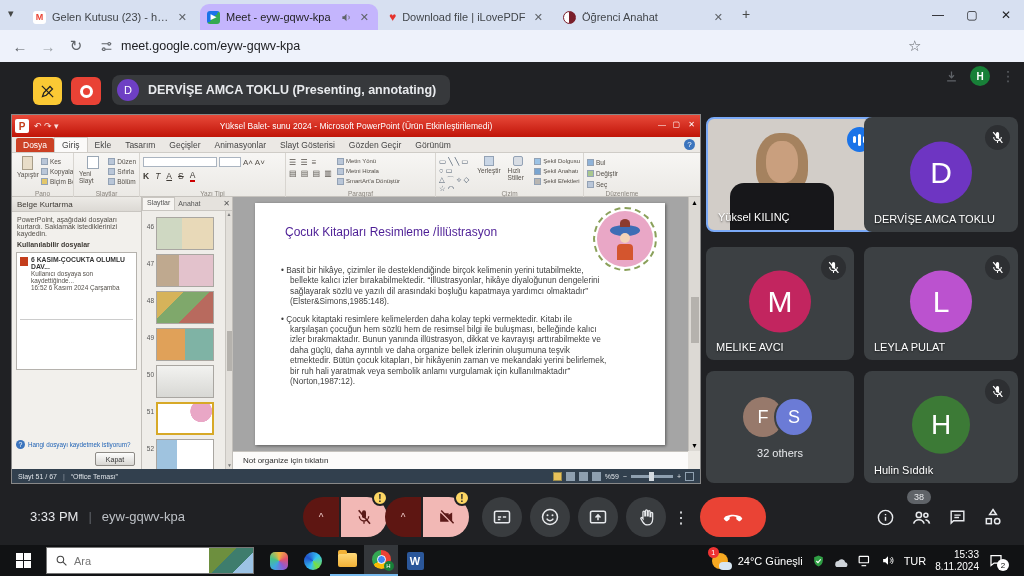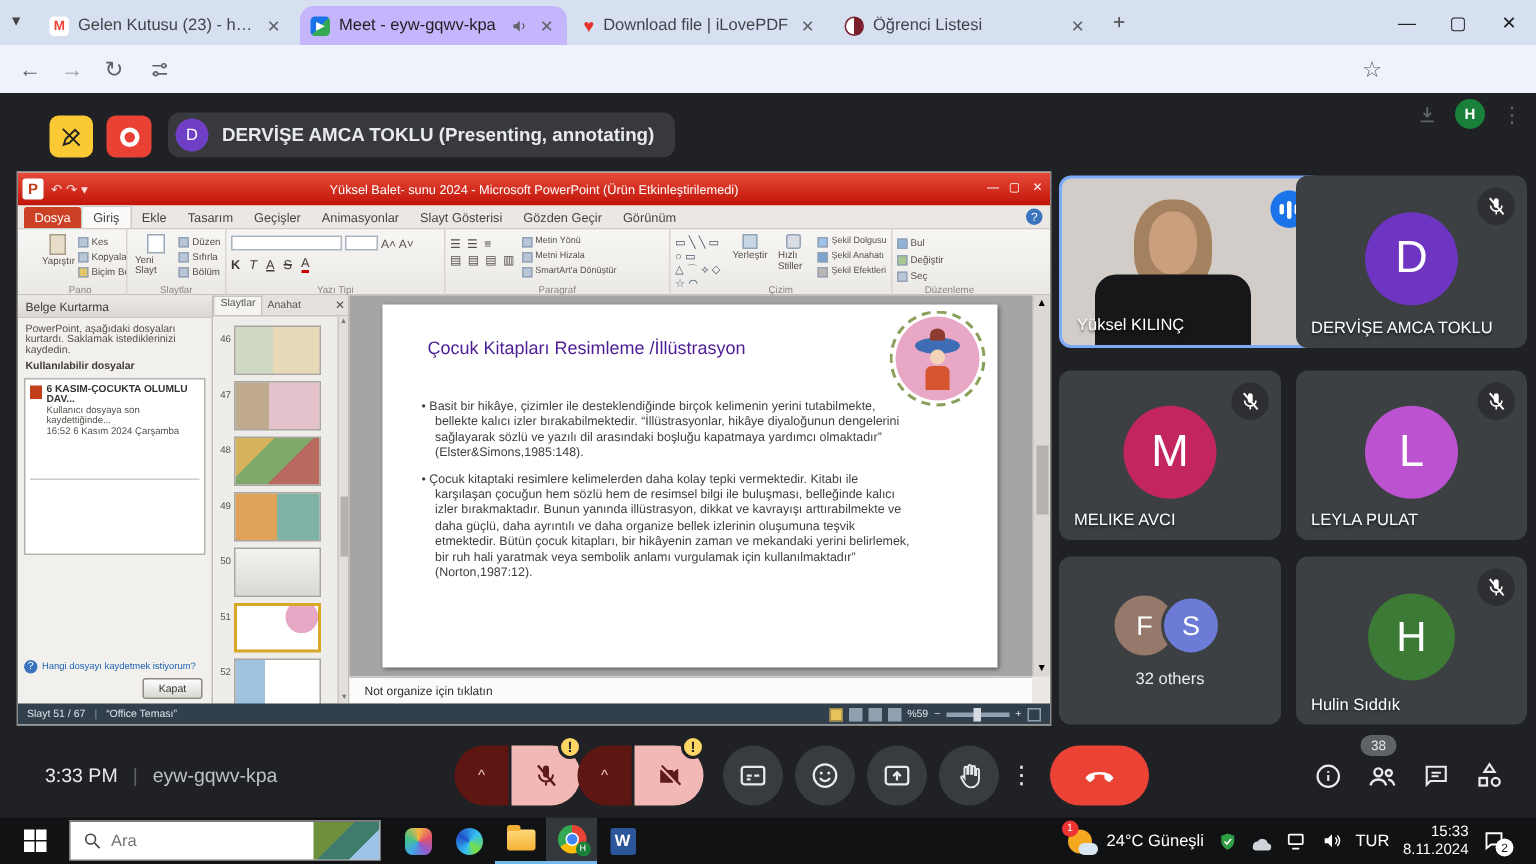--- a/index.html
+++ b/index.html
@@ -25,21 +25,21 @@
   .pill .av { width:22px; height:22px; border-radius:50%; background:#6e3fc4; color:#fff; font-size:11px; display:flex; align-items:center; justify-content:center; }
   .pill .nm { font-size:12.5px; color:#e8eaed; font-weight:bold; white-space:nowrap; }
   
   .ppt { position:absolute; left:12px; top:115px; width:688px; height:368px; background:#ece9e4; overflow:hidden; box-shadow:0 0 0 1px #888; }
   .ppt-title { position:absolute; top:0; left:0; width:688px; height:22px; background:linear-gradient(#e84a3a,#c01408); display:flex; align-items:center; color:#fff; }
   .ppt-title .t { position:absolute; width:100%; text-align:center; font-size:8.5px; }
   .ptabs { position:absolute; top:22px; left:0; width:688px; height:16px; background:#ebe8e4; border-bottom:1px solid #cfccc7; display:flex; align-items:flex-end; font-size:8.5px; color:#454545; }
   .ptab { padding:2px 7px; }
   .ptab.file { background:#cc4125; color:#fff; border-radius:2px 2px 0 0; margin-left:4px; }
   .ptab.on { background:#fbfaf9; border:1px solid #cfccc7; border-bottom:none; }
-  .ribbon { position:absolute; top:38px; left:0; width:688px; height:44px; background:linear-gradient(#f7f6f4,#ebe9e5); border-bottom:1px solid #c6c3be; display:flex;padding-left:11px; }
+  .ribbon { position:absolute; top:38px; left:0; width:688px; height:44px; background:linear-gradient(#f7f6f4,#ebe9e5); border-bottom:1px solid #c6c3be; display:flex; }
   .rgrp { position:relative; border-right:1px solid #d8d5d0; height:44px; padding:2px 3px 9px 3px; font-size:6.5px; color:#55504a; overflow:hidden; }
   .rgrp .glabel { position:absolute; bottom:0; left:0; width:100%; text-align:center; font-size:6.5px; color:#8a857e; }
   .rbig { display:inline-flex; flex-direction:column; align-items:center; gap:1px; margin:1px 2px; }
   .rrow { display:flex; align-items:center; gap:2px; line-height:9px; white-space:nowrap; }
   .chip { display:inline-block; width:7px; height:7px; background:#b9c6d8; border:1px solid #93a2b5; }
   .ppt-content { position:absolute; top:82px; left:0; width:688px; height:254px; }
   .recov { position:absolute; left:0; top:0; width:130px; height:272px; background:#f2f0ec; border-right:1px solid #c2bfba; font-size:7px; color:#54504a; }
   .recov .hd { height:15px; background:linear-gradient(#eceae6,#dcd9d4); border-bottom:1px solid #c9c6c1; display:flex; align-items:center; padding:0 5px; font-size:8px; color:#3e3a35; }
   .slidespanel { position:absolute; left:130px; top:0; width:91px; height:272px; background:#efede9; border-right:1px solid #c2bfba; }
   .sp-tabs { height:14px; background:#e5e2dd; border-bottom:1px solid #c9c6c1; display:flex; align-items:center; font-size:7px; color:#555; }
@@ -97,40 +97,41 @@
         </span>
       <span class="x">✕</span>
     </div>
     <div class="tab" style="left:382px;width:170px">
       <span style="color:#e5322d;font-size:12px;flex:none">♥</span>
       <span class="ttl">Download file | iLovePDF</span>
       <span class="x">✕</span>
     </div>
     <div class="tab" style="left:556px;width:176px">
       <span class="favicon" style="border-radius:50%;background:linear-gradient(90deg,#fff 0 50%,#7a1f2b 50% 100%);border:1px solid #7a1f2b"></span>
-      <span class="ttl">Öğrenci Listesi</span>
+      <span class="ttl">Öğrenci Anahat</span>
       <span class="x">✕</span>
     </div>
     <div class="a" style="left:742px;top:6px;font-size:14px;color:#454746">+</div>
     <div class="winctl" style="left:922px">—</div>
     <div class="winctl" style="left:956px">▢</div>
     <div class="winctl" style="left:990px">✕</div>
   </div>
 
   <div class="urlbar">
     <span class="navic" style="margin-left:6px">←</span>
     <span class="navic" style="color:#9aa0a6">→</span>
     <span class="navic">↻</span>
     <span style="margin-left:10px">
         <svg width="13" height="13" viewBox="0 0 24 24" stroke="#5f6368" stroke-width="2" fill="none">
           <path d="M3 7h12M19 7h2M3 17h2M9 17h12"></path>
           <circle cx="17" cy="7" r="2.4" fill="#eef2fb"></circle>
           <circle cx="7" cy="17" r="2.4" fill="#eef2fb"></circle>
         </svg>
       </span>
+    <span class="url">meet.google.com/eyw-gqwv-kpa</span>
     <span class="a" style="left:908px;font-size:15px;color:#5f6368">☆</span>
     <span class="a" style="left:944px;top:39px">
         <svg width="15" height="15" viewBox="0 0 24 24" stroke="#5f6368" stroke-width="2" fill="none">
           <path d="M12 4v10M8 10l4 4 4-4M5 19h14"></path>
         </svg>
       </span>
     <span class="avatarH a" style="left:970px;top:36px">H</span>
     <span class="a" style="left:1001px;top:38px;font-size:14px;color:#5f6368">⋮</span>
   </div>
 

